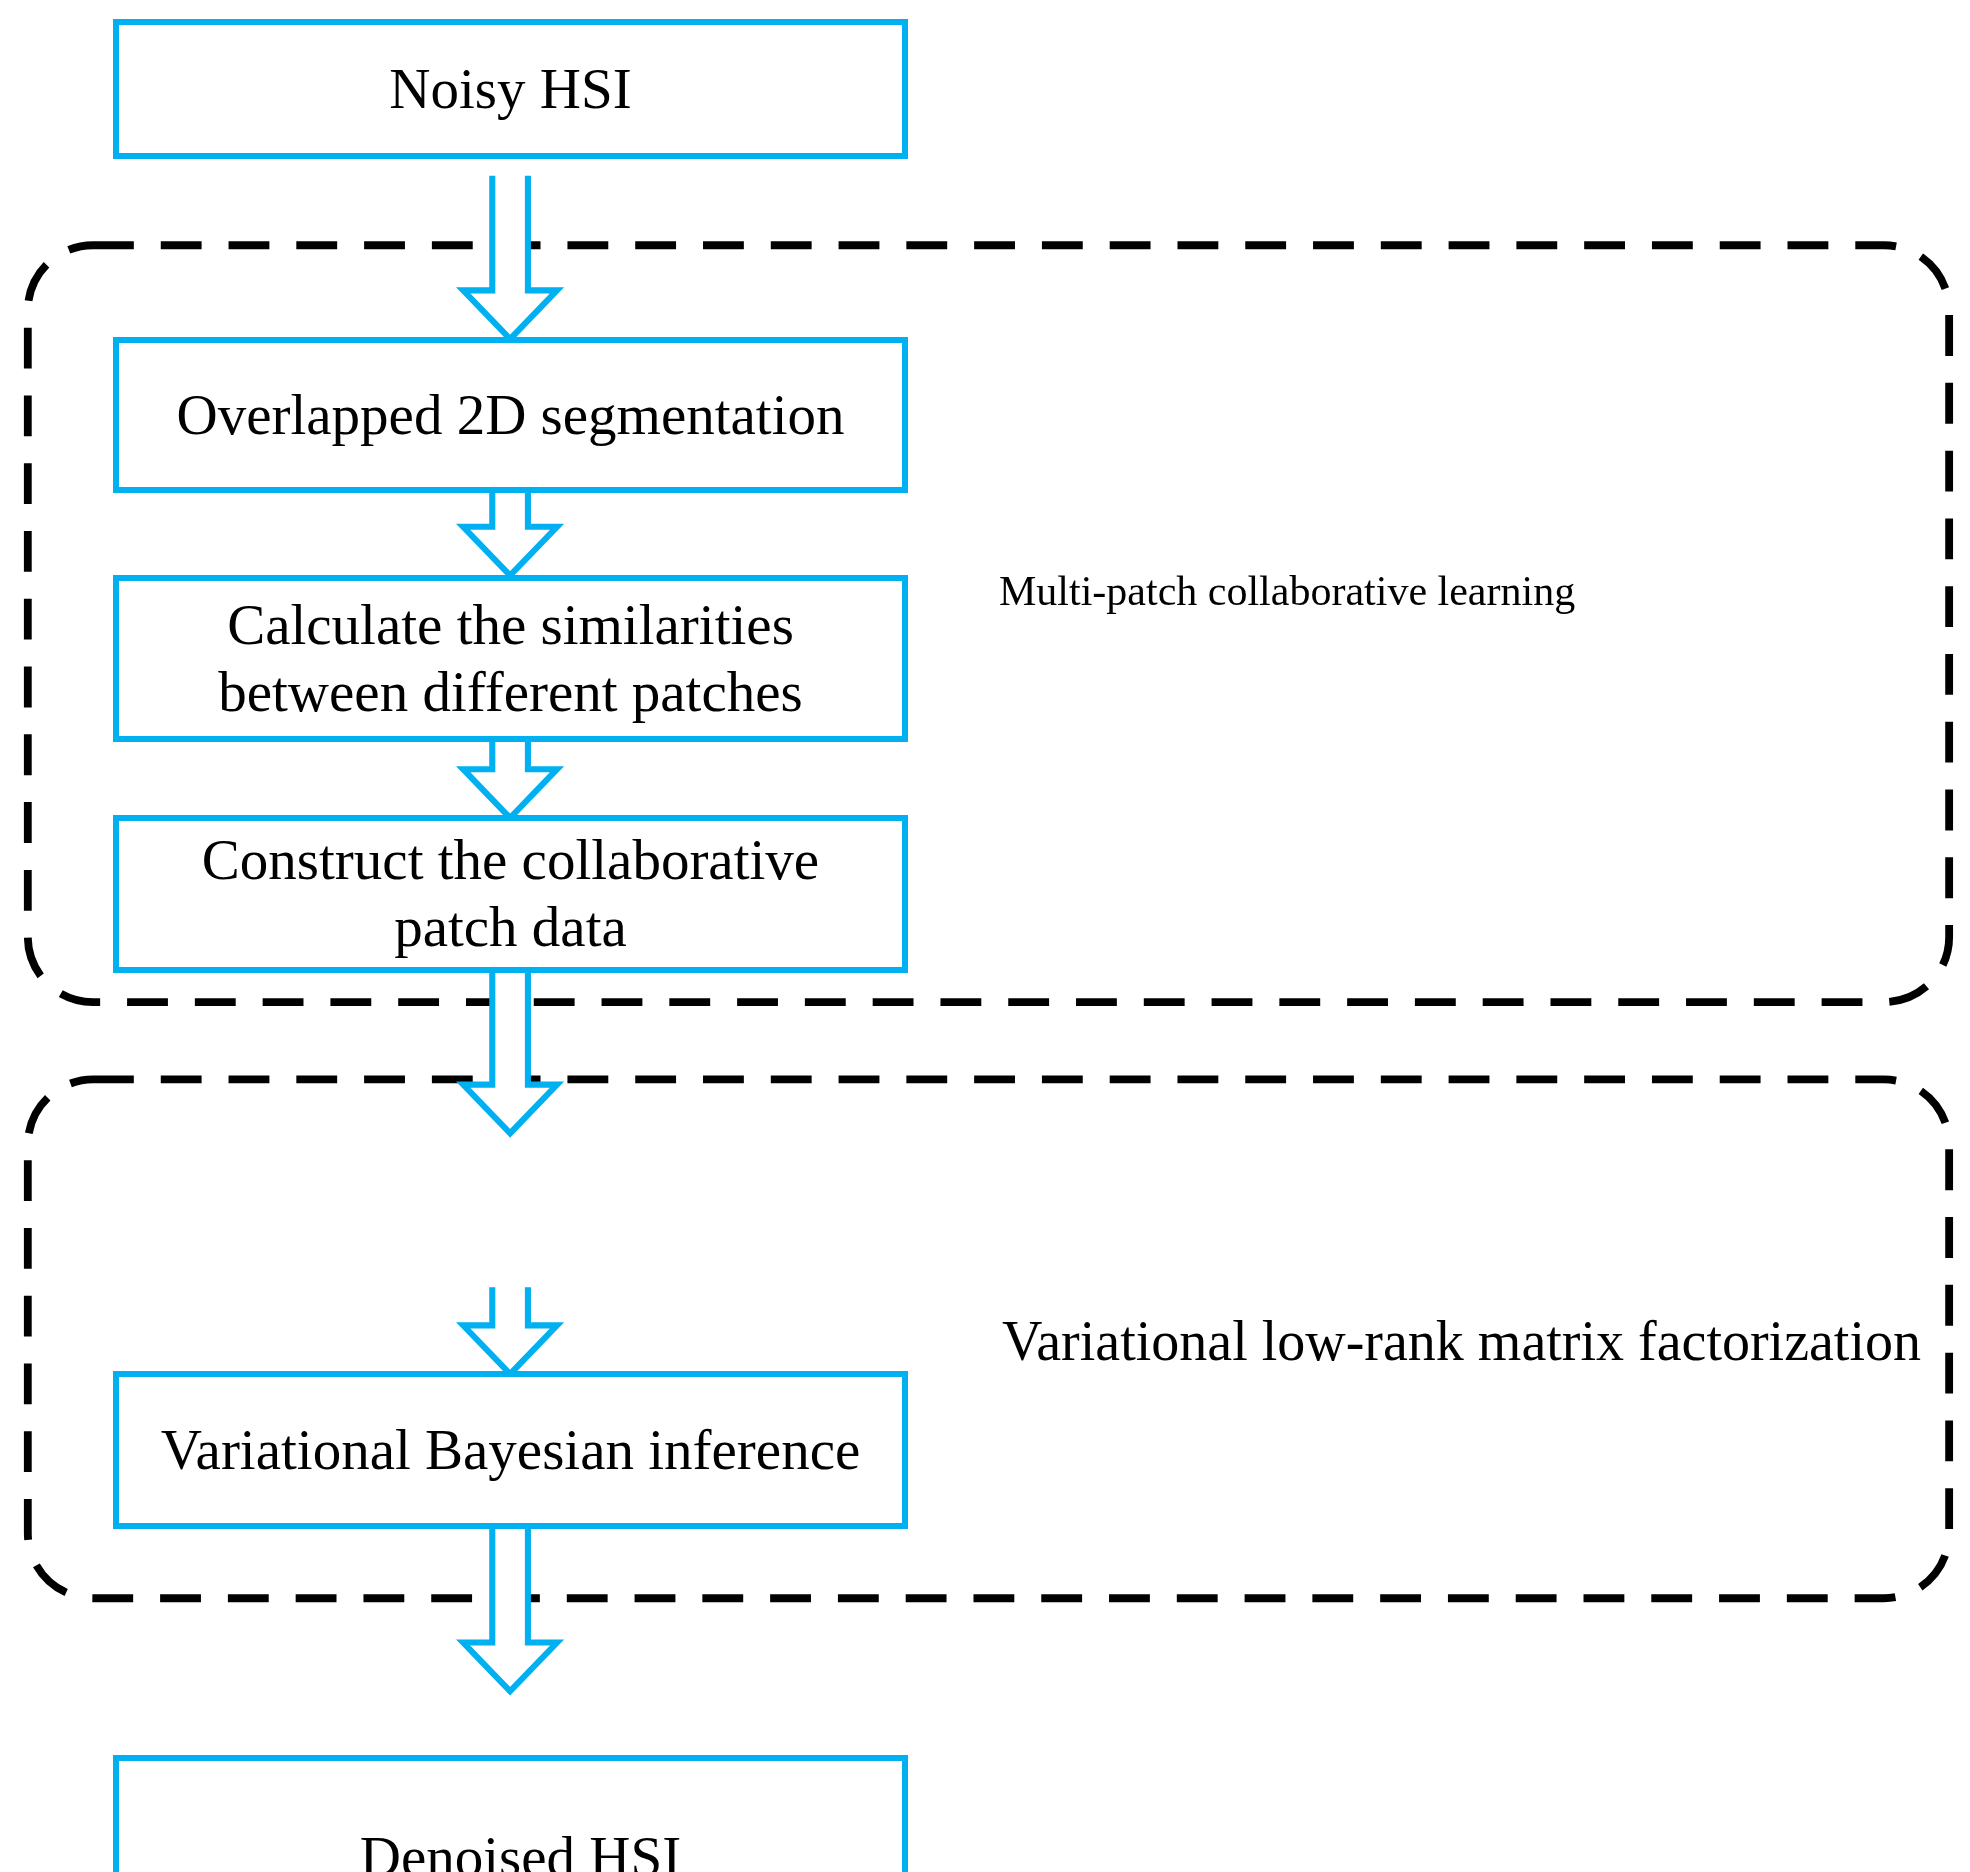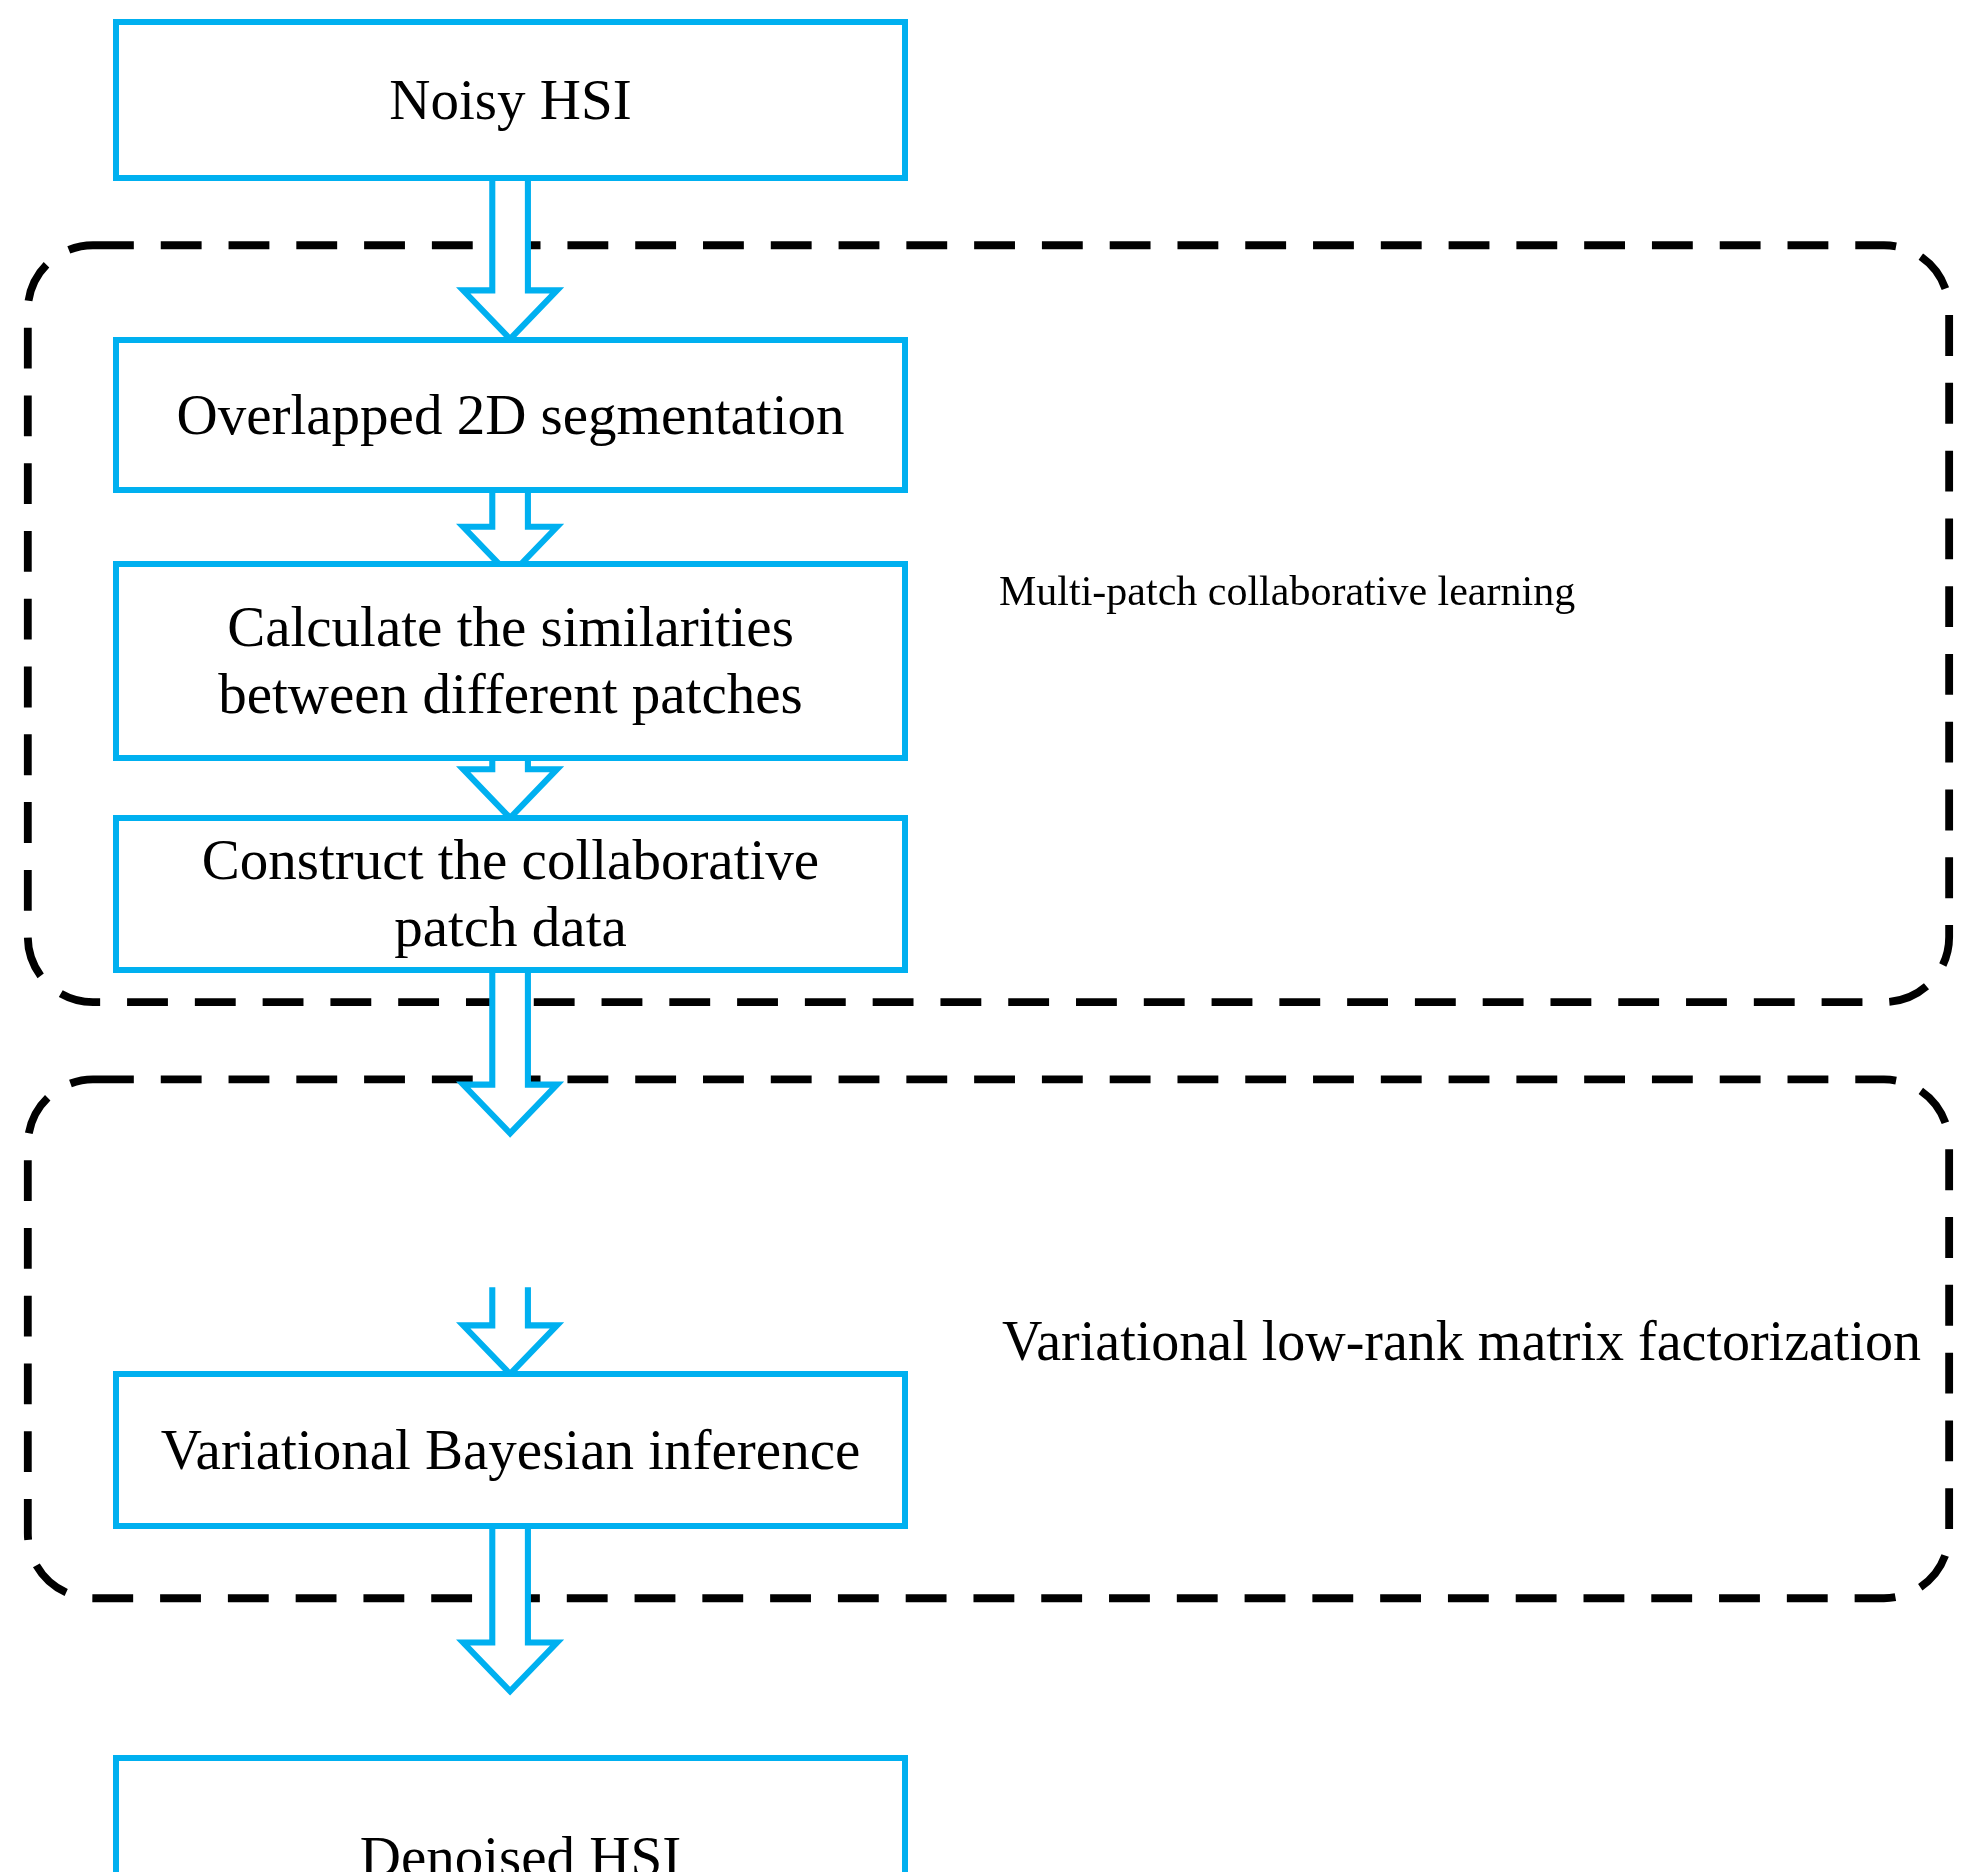--- a/index.html
+++ b/index.html
@@ -47,23 +47,23 @@
     display: flex;
     align-items: center;
     justify-content: center;
     text-align: center;
     color: var(--ink);
     font-size: 57px;
     line-height: 1.17;
     white-space: pre-line;
     z-index: 2;
   }
-  .n1 { top: 19px;   height: 162px; }
+  .n1 { top: 19px;   height: 140px; }
   .n2 { top: 337px;  height: 156px; }
-  .n3 { top: 561px;  height: 200px; }
+  .n3 { top: 575px;  height: 167px; }
   .n4 { top: 815px;  height: 158px; }
   .n5 { top: 1132px; height: 159px; }
   .n6 { top: 1371px; height: 158px; }
   .n7 { top: 1755px; height: 204px; padding-left: 20px; }
   .container-label {
     position: absolute;
     color: var(--ink);
     white-space: nowrap;
     z-index: 2;
   }

